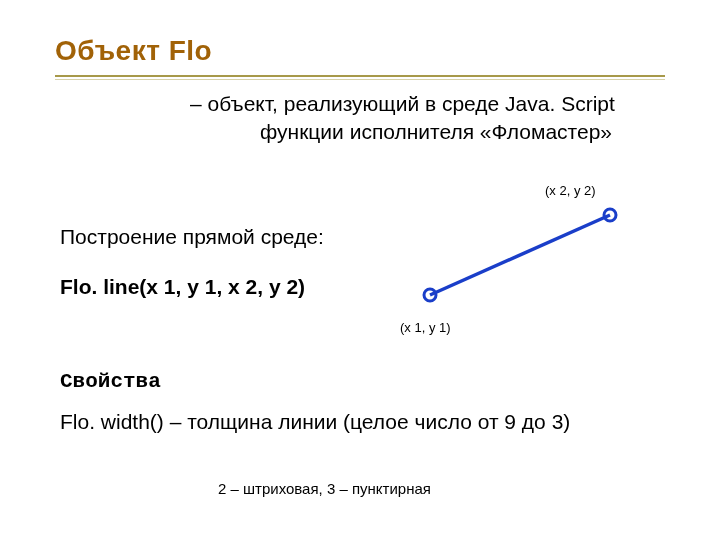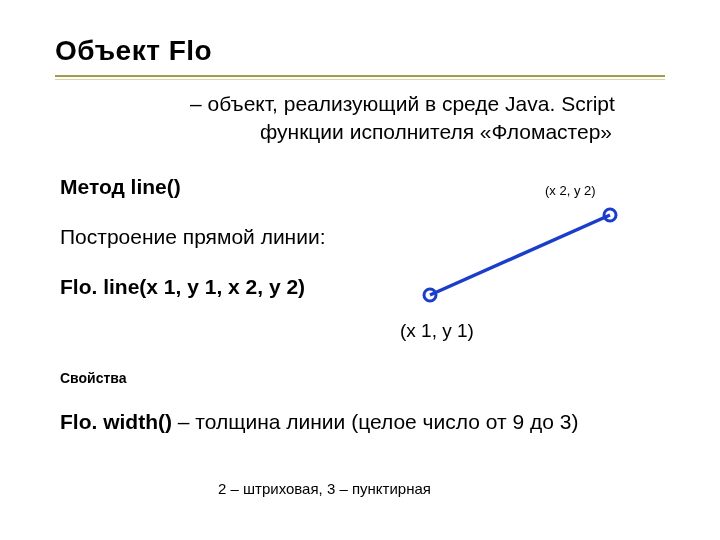--- a/index.html
+++ b/index.html
@@ -16,21 +16,21 @@
     width: 720px;
     height: 540px;
     box-sizing: border-box;
   }
   .title {
     position: absolute;
     left: 55px;
     top: 35px;
     font-size: 28px;
     font-weight: 900;
-    color: #000000;
+    color: #a16207;
     font-family: Impact, "Arial Black", sans-serif;
     letter-spacing: 0.5px;
   }
   .title-rule {
     position: absolute;
     left: 55px;
     top: 75px;
     width: 610px;
     border-top: 2px solid #a7994a;
     border-bottom: 1px solid #d8d2a9;
@@ -65,75 +65,75 @@
     position: absolute;
     left: 60px;
     top: 275px;
     font-size: 21px;
     font-weight: 700;
   }
   .xy1 {
     position: absolute;
     left: 400px;
     top: 320px;
-    font-size: 19px;
+    font-size: 13px;
   }
   .xy2 {
     position: absolute;
     left: 545px;
     top: 183px;
     font-size: 13px;
   }
   .diagram {
     position: absolute;
     left: 380px;
     top: 170px;
     width: 260px;
     height: 160px;
   }
   .props-head {
     position: absolute;
     left: 60px;
     top: 370px;
-    font-size: 14px;
+    font-size: 21px;
     font-weight: 700;
+    font-family: Liberation Mono, monospace;
   }
   .width-line {
     position: absolute;
     left: 60px;
     top: 410px;
     font-size: 21px;
   }
   .style-line1 {
     position: absolute;
     left: 60px;
     top: 453px;
     font-size: 21px;
   }
   .style-line2 {
     position: absolute;
     left: 218px;
     top: 480px;
     font-size: 15px;
   }
-  .b { font-weight: 700; }
+  .b { font-weight: 400; }
 </style>
 </head>
 <body>
 
 <div class="slide">
 
   <div class="title">Объект  Flo</div>
   <div class="title-rule"></div>
 
   <div class="intro1">– объект, реализующий в среде Java. Script</div>
   <div class="intro2">функции исполнителя «Фломастер»</div>
 
-  <div class="method">Метод  line()</div>
-  <div class="construction">Построение прямой линии:</div>
+  <div class="construction">Построение прямой среде:</div>
   <div class="callsig">Flo. line(x 1, y 1, x 2, y 2)</div>
 
   <div class="xy2">(x 2, y 2)</div>
   <div class="xy1">(x 1, y 1)</div>
 
   <svg class="diagram" viewBox="0 0 260 160">
     <line x1="50" y1="125" x2="230" y2="45" stroke="#1a3ec9" stroke-width="3.5"></line>
     <circle cx="50" cy="125" r="6" fill="none" stroke="#1a3ec9" stroke-width="3"></circle>
     <circle cx="230" cy="45" r="6" fill="none" stroke="#1a3ec9" stroke-width="3"></circle>
   </svg>

